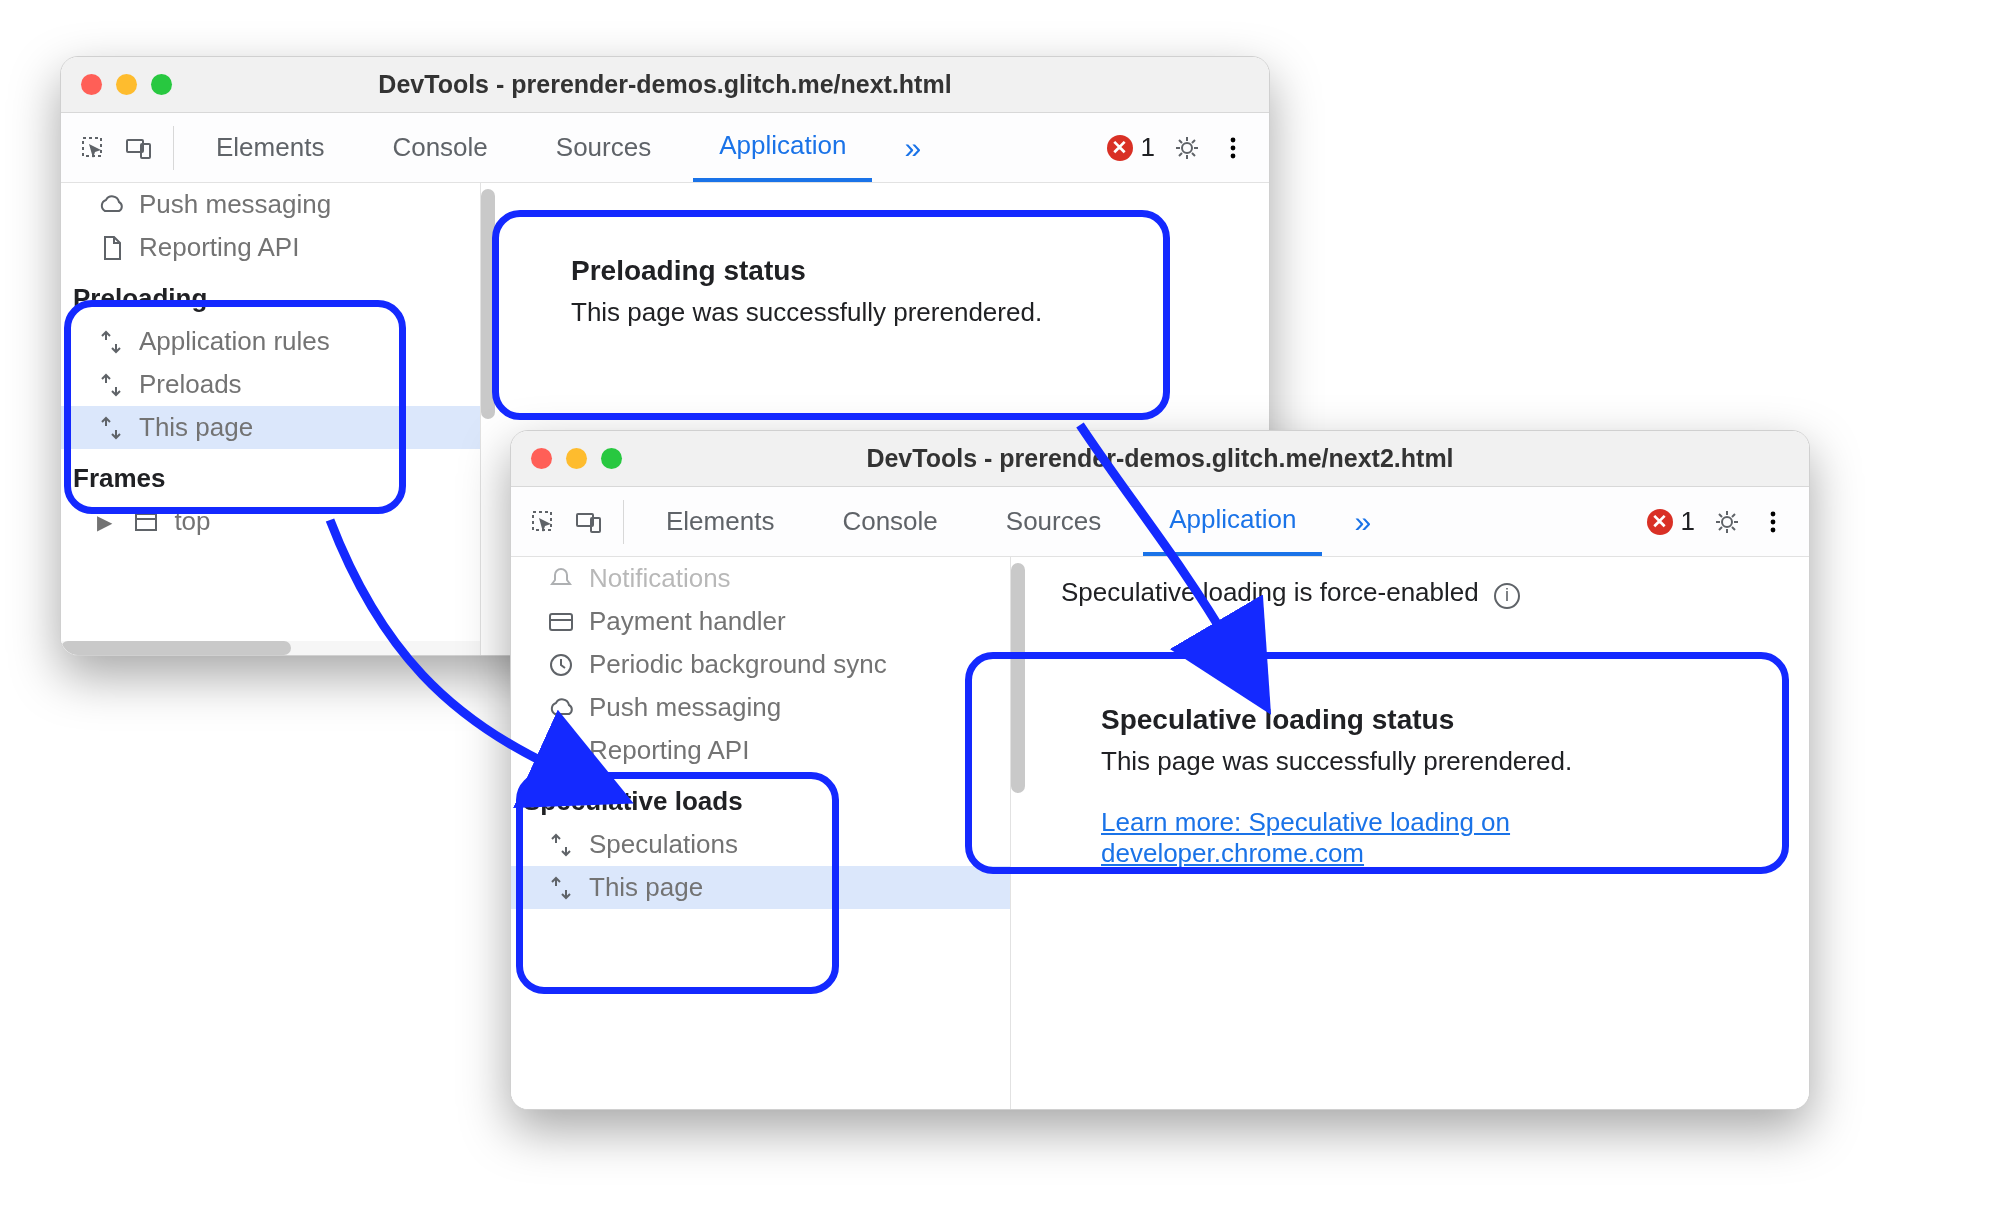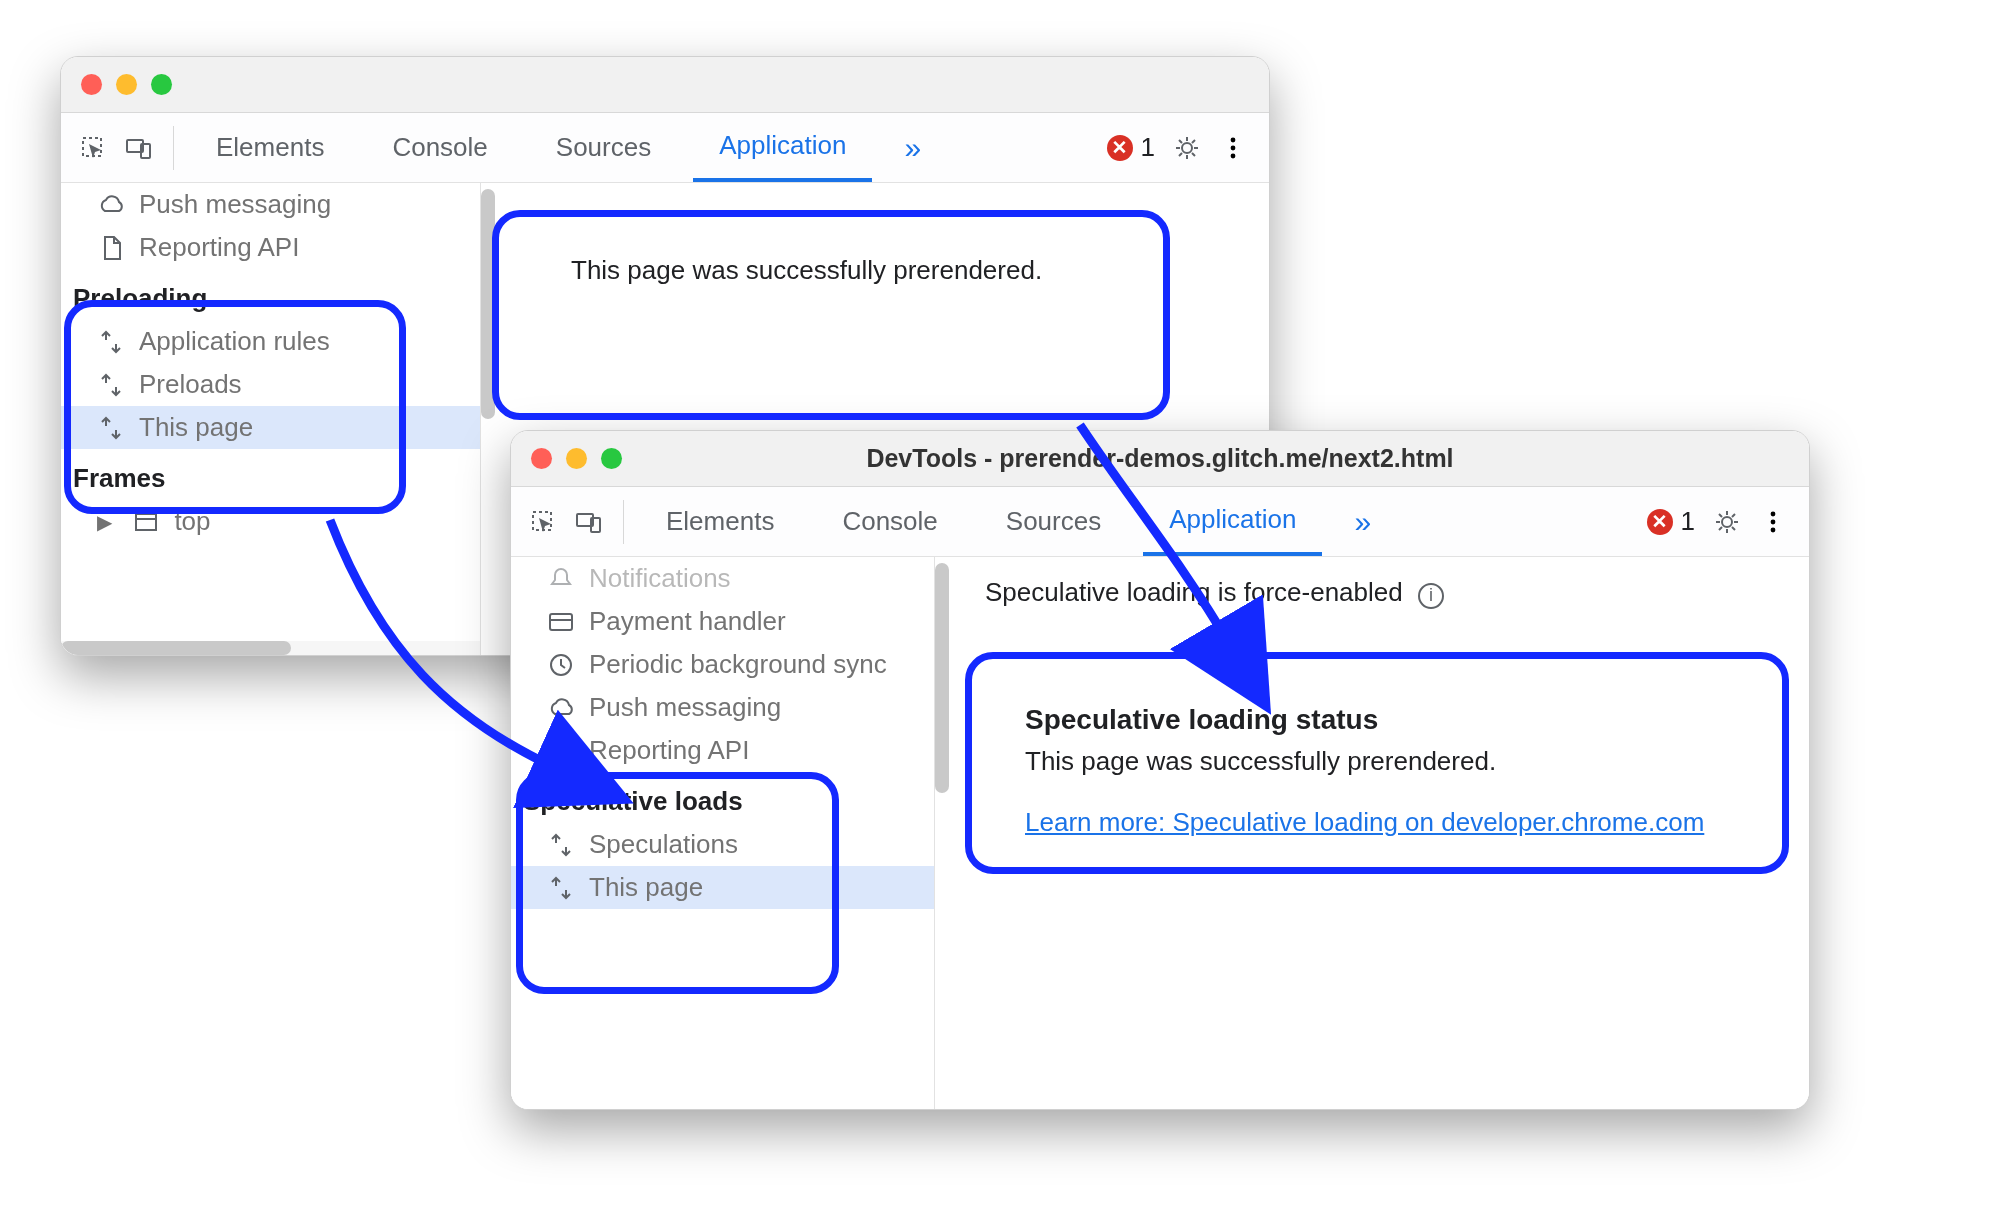--- a/index.html
+++ b/index.html
@@ -241,20 +241,21 @@
   </defs>
 </svg>
 
 <div class="devtools-window" style="left:60px; top:56px; width:1210px; height:600px;">
   <div class="titlebar">
     <div class="traffic">
       <span class="tclose"></span>
       <span class="tmin"></span>
       <span class="tmax"></span>
     </div>
+    <div class="titletext">DevTools - prerender-demos.glitch.me/next.html</div>
   </div>
   <div class="tabstrip">
     <div class="tool-icons">
       <span class="icon">
           <svg viewBox="0 0 28 28">
             <use href="#i-inspect"></use>
           </svg>
         </span>
       <span class="icon">
           <svg viewBox="0 0 28 28">
@@ -341,20 +342,21 @@
           <span>top</span>
         </div>
       </div>
       <div class="side-scroll">
           <div class="thumb"></div>
         </div>
     </div>
     <div class="main">
       <div class="vscroll"></div>
       <div class="card-area" style="left:60px; top:50px; right:40px;">
+        <div class="card-title">Preloading status</div>
         <div class="card-text">This page was successfully prerendered.</div>
       </div>
     </div>
   </div>
 </div>
 
 <div class="devtools-window" style="left:510px; top:430px; width:1300px; height:680px;">
   <div class="titlebar">
     <div class="traffic">
       <span class="tclose"></span>
@@ -392,21 +394,21 @@
           </svg>
         </span>
       <span class="icon">
           <svg viewBox="0 0 28 28">
             <use href="#i-more"></use>
           </svg>
         </span>
     </div>
   </div>
   <div class="panel-body">
-    <div class="sidebar" style="width:424px">
+    <div class="sidebar" style="width:500px">
       <div class="side-content">
         <div class="sb-item" style="opacity:.5">
           <span class="icon">
               <svg viewBox="0 0 28 28">
                 <use href="#i-bell"></use>
               </svg>
             </span>
           <span>Notifications</span>
         </div>
         <div class="sb-item">

